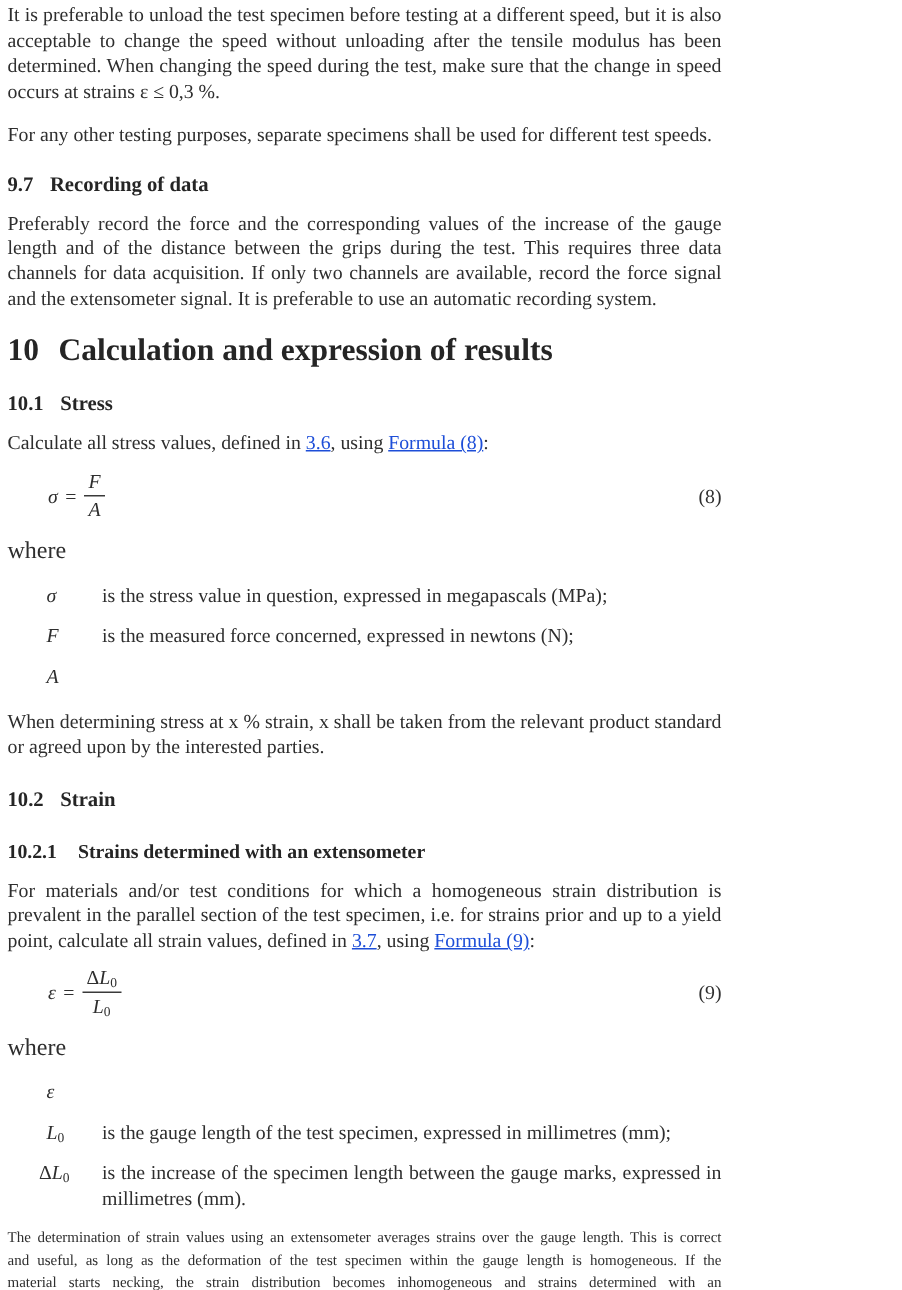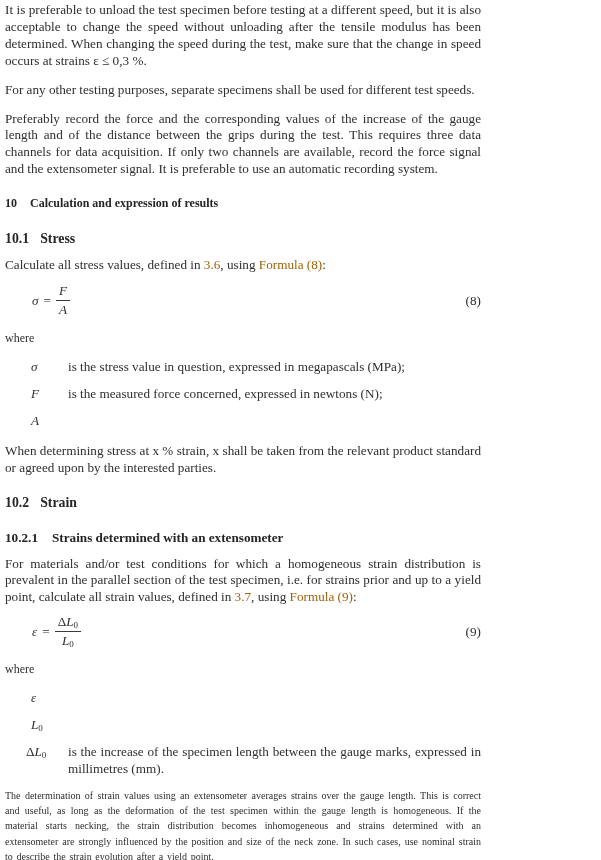--- a/index.html
+++ b/index.html
@@ -17,21 +17,21 @@
     background: #ffffff;
   }
   p { margin: 0; }
   .body-text {
     font-size: 13.2px;
     line-height: 16.9px;
     text-align: justify;
     margin: 0 0 12px 0;
   }
   .h1 {
-    font-size: 12px;
+    font-size: 21px;
     line-height: 20px;
     font-weight: bold;
     color: #252525;
     margin: 15px 0 0 0;
   }
   .h2 {
     font-size: 13.8px;
     line-height: 17px;
     font-weight: bold;
     color: #252525;
@@ -41,21 +41,22 @@
     font-size: 13.2px;
     line-height: 17px;
     font-weight: bold;
     color: #252525;
     margin: 18px 0 10px 0;
   }
   .h1 .sec-num { margin-right: 13px; }
   .h2 .sec-num { margin-right: 11px; }
   .h3 .sec-num { margin-right: 14px; }
   .ref {
-    color: #a16207;
+    color: #1d4ed8;
+    text-decoration: underline;
     cursor: pointer;
   }
   .formula-row {
     display: flex;
     align-items: center;
     margin: 9px 0 12px 0;
     font-size: 13.2px;
   }
   .formula-math {
     display: inline-flex;
@@ -82,21 +83,21 @@
   }
   .formula-number { margin-left: auto; }
   sub {
     font-size: 9px;
     font-style: normal;
     vertical-align: -2px;
     line-height: 0;
   }
   .upright { font-style: normal; }
   .where {
-    font-size: 12px;
+    font-size: 16px;
     line-height: 16.9px;
     margin: 12px 0 0 0;
   }
   .def-list-1 { margin-top: 12px; margin-bottom: 13px; }
   .def-list-2 { margin-top: 12px; margin-bottom: 10px; }
   .def-row {
     display: flex;
     font-size: 13.2px;
     line-height: 16.9px;
     margin-bottom: 10px;
@@ -118,20 +119,23 @@
 </style>
 </head>
 <body>
 
 <div class="page">
 
   <p class="body-text">It is preferable to unload the test specimen before testing at a different speed, but it is also acceptable to change the speed without unloading after the tensile modulus has been determined. When changing the speed during the test, make sure that the change in speed occurs at strains ε ≤ 0,3 %.</p>
 
   <p class="body-text">For any other testing purposes, separate specimens shall be used for different test speeds.</p>
 
+  <div class="h2">
+    <span class="sec-num">9.7</span><span>Recording of data</span>
+  </div>
 
   <p class="body-text">Preferably record the force and the corresponding values of the increase of the gauge length and of the distance between the grips during the test. This requires three data channels for data acquisition. If only two channels are available, record the force signal and the extensometer signal. It is preferable to use an automatic recording system.</p>
 
   <div class="h1">
     <span class="sec-num">10</span><span>Calculation and expression of results</span>
   </div>
 
   <div class="h2" style="margin-top:17px;">
     <span class="sec-num">10.1</span><span>Stress</span>
   </div>
@@ -191,20 +195,21 @@
   </div>
 
   <p class="where">where</p>
 
   <div class="def-list-2">
     <div class="def-row" style="margin-top:2px;">
       <span class="def-sym"><i>ε</i></span>
     </div>
     <div class="def-row">
       <span class="def-sym"><i>L</i><sub>0</sub></span>
+      <span class="def-desc">is the gauge length of the test specimen, expressed in millimetres (mm);</span>
     </div>
     <div class="def-row" style="margin-bottom:0;">
       <span class="def-sym" style="margin-left:21px;width:42px;"><span class="upright">Δ</span><i>L</i><sub>0</sub></span>
       <span class="def-desc">is the increase of the specimen length between the gauge marks, expressed in millimetres (mm).</span>
     </div>
   </div>
 
   <p class="closing-note">The determination of strain values using an extensometer averages strains over the gauge length. This is correct and useful, as long as the deformation of the test specimen within the gauge length is homogeneous. If the material starts necking, the strain distribution becomes inhomogeneous and strains determined with an extensometer are strongly influenced by the position and size of the neck zone. In such cases, use nominal strain to describe the strain evolution after a yield point.</p>
 
 </div>

